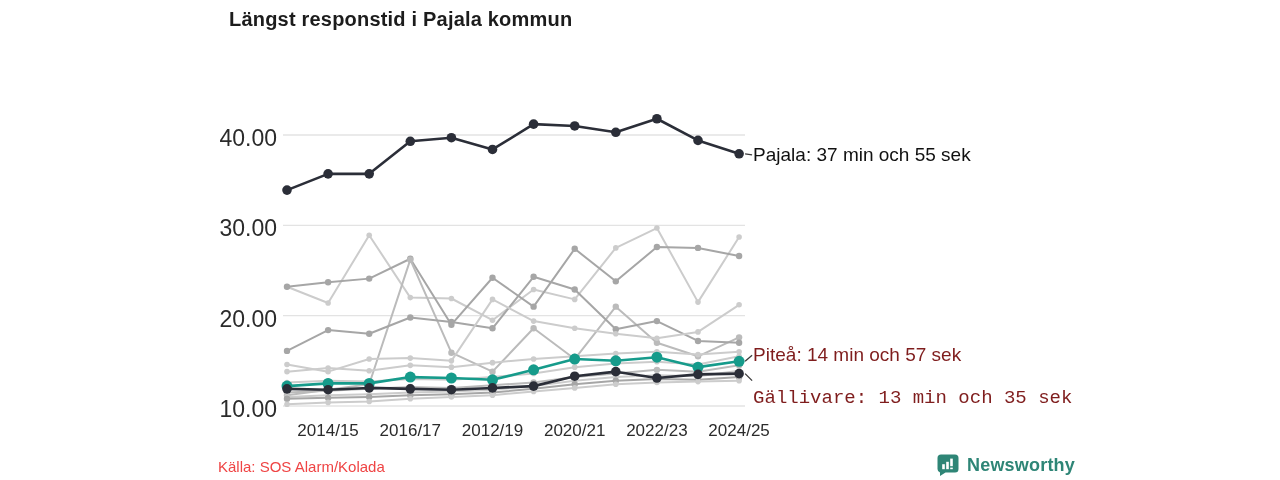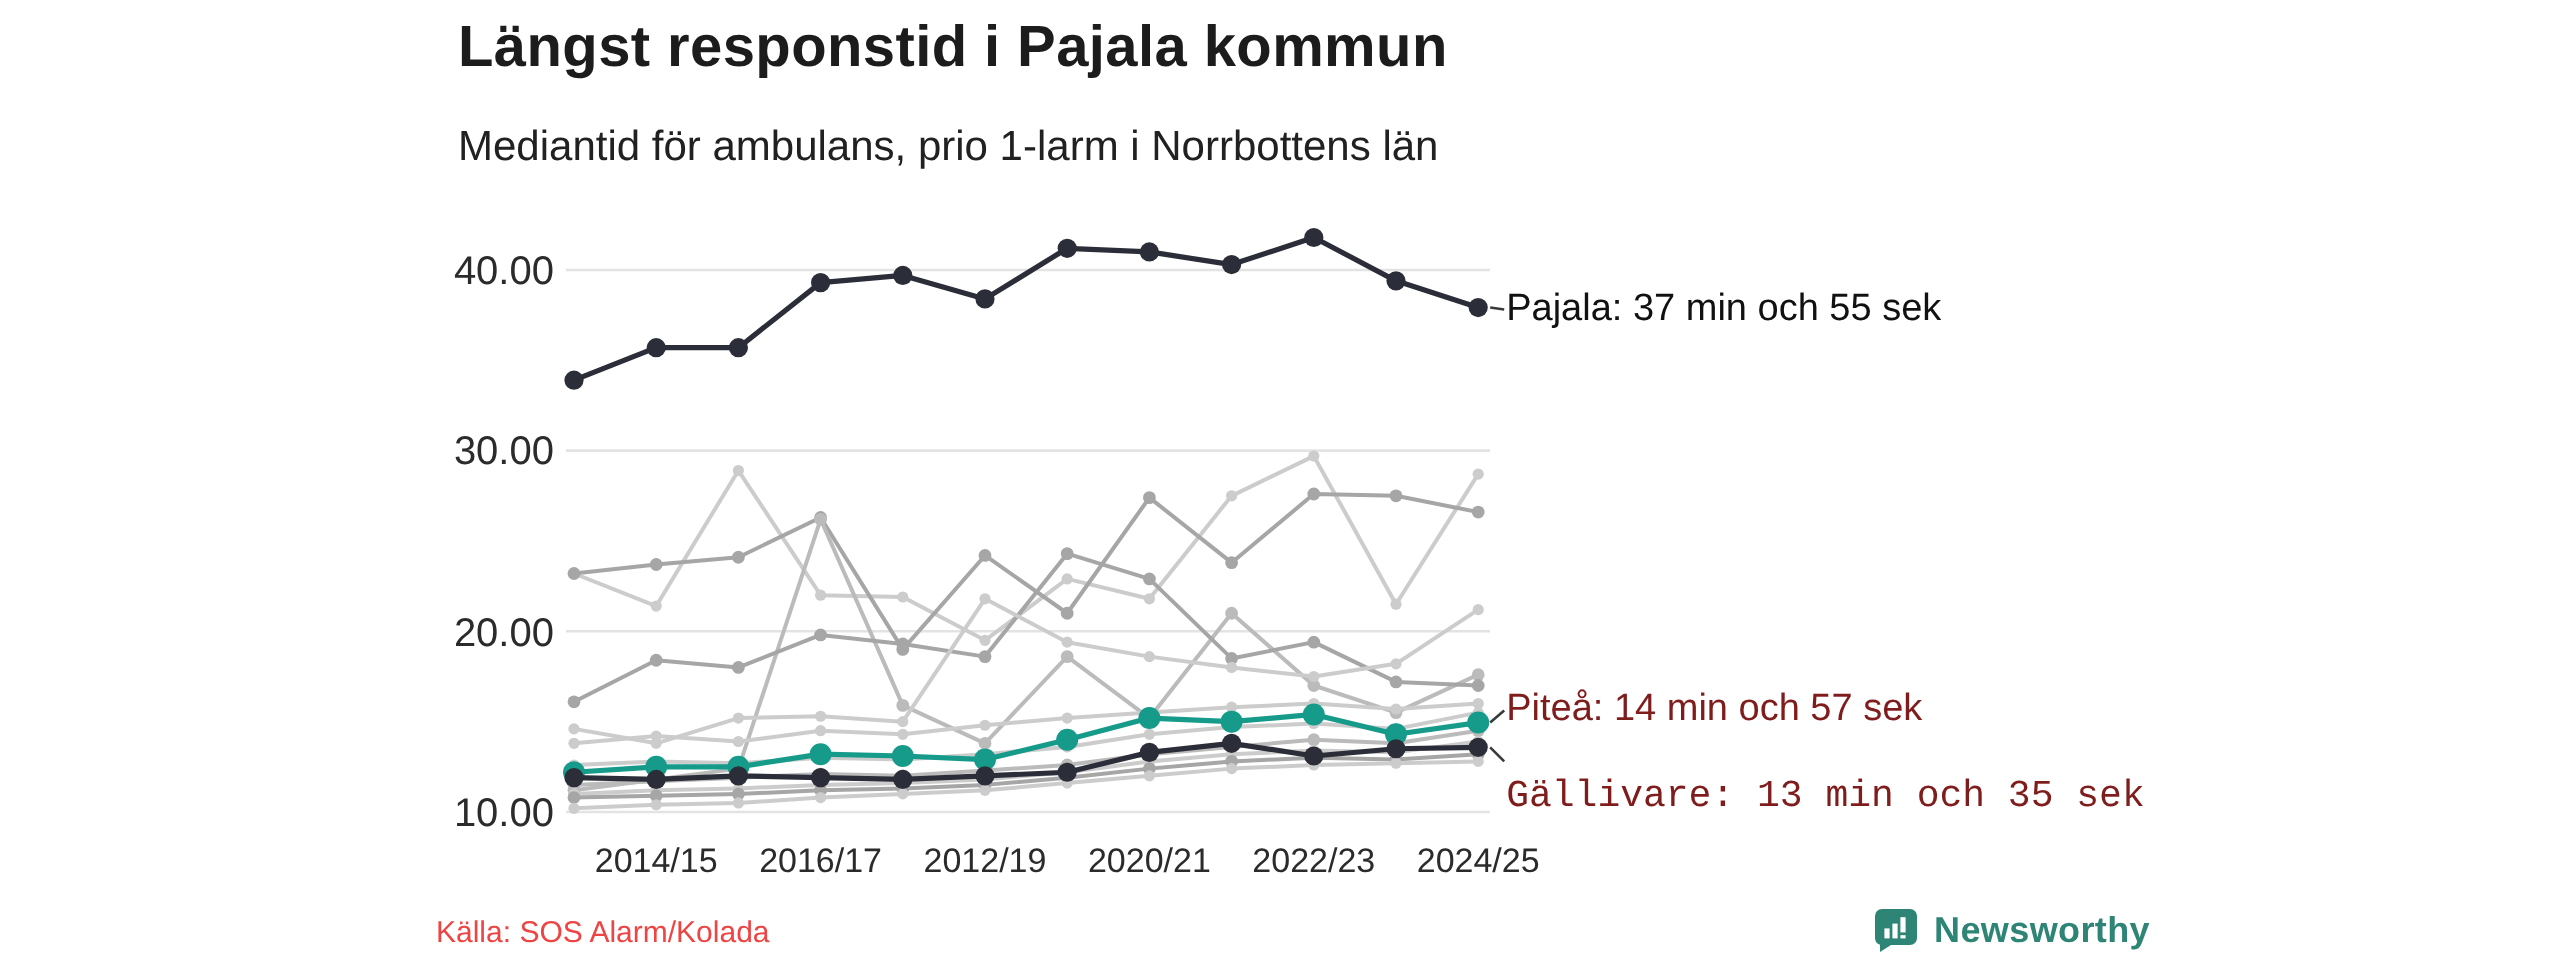--- a/index.html
+++ b/index.html
@@ -9,21 +9,21 @@
     width: 1280px;
     height: 480px;
     background: #ffffff;
     font-family: "Liberation Sans", sans-serif;
     overflow: hidden;
   }
   .chart-title {
     position: absolute;
     left: 229px;
     top: 8px;
-    font-size: 29px;
+    font-size: 20px;
     font-weight: 700;
     color: #1c1c1c;
     letter-spacing: 0.2px;
   }
   .chart-subtitle {
     position: absolute;
     left: 229px;
     top: 62px;
     font-size: 21px;
     font-weight: 400;
@@ -33,21 +33,21 @@
     position: absolute;
     left: 0;
     top: 0;
     width: 1280px;
     height: 480px;
   }
   .ytick {
     position: absolute;
     width: 62px;
     text-align: right;
-    font-size: 20px;
+    font-size: 23px;
     color: #2b2b2b;
   }
   .xtick {
     position: absolute;
     width: 90px;
     text-align: center;
     font-size: 17px;
     color: #2b2b2b;
   }
   .series-annotation {
@@ -76,21 +76,20 @@
     font-weight: 600;
     letter-spacing: 0.2px;
   }
 </style>
 </head>
 <body>
 
 <div class="page">
 
   <div class="chart-title">Längst responstid i Pajala kommun</div>
-  <div class="chart-subtitle">Mediantid för ambulans, prio 1-larm i Norrbottens län</div>
 
   <svg class="chart-svg" id="chart-canvas" viewBox="0 0 1280 480">
       <line x1="283" x2="745" y1="135" y2="135" stroke="#e3e3e3" stroke-width="1.3"></line>
       <line x1="283" x2="745" y1="225.32999999999998" y2="225.32999999999998" stroke="#e3e3e3" stroke-width="1.3"></line>
       <line x1="283" x2="745" y1="315.65999999999997" y2="315.65999999999997" stroke="#e3e3e3" stroke-width="1.3"></line>
       <line x1="283" x2="745" y1="405.99" y2="405.99" stroke="#e3e3e3" stroke-width="1.3"></line>
       <polyline points="287,286.75440000000003 328.1,303.0138 369.2,235.2663 410.3,297.594 451.4,298.4973 492.5,320.1765 533.6,289.4643 574.7,299.4006 615.8,247.9125 656.9000000000001,228.0399 698,302.1105 739.1,237.0729" fill="none" stroke="#cccccc" stroke-width="2" stroke-linejoin="round"></polyline>
       <circle cx="287" cy="286.75440000000003" r="2.8" fill="#cccccc"></circle>
       <circle cx="328.1" cy="303.0138" r="2.8" fill="#cccccc"></circle>
       <circle cx="369.2" cy="235.2663" r="2.8" fill="#cccccc"></circle>

